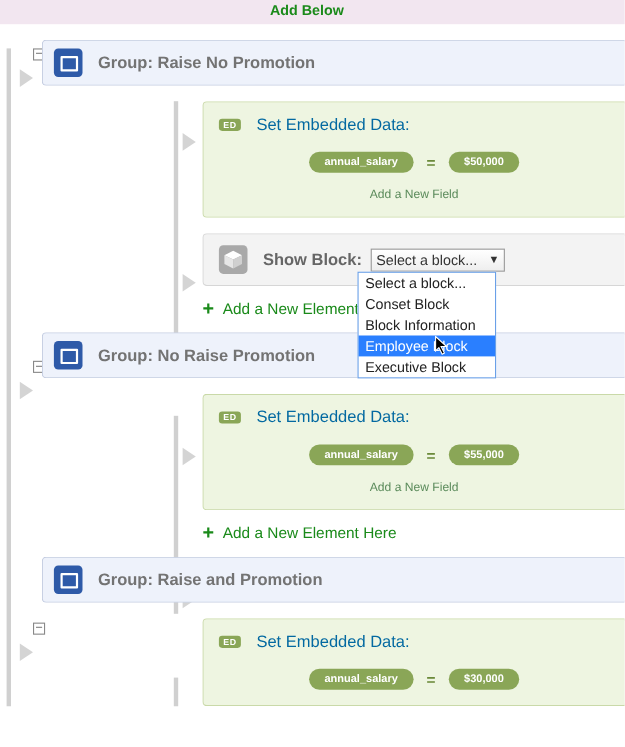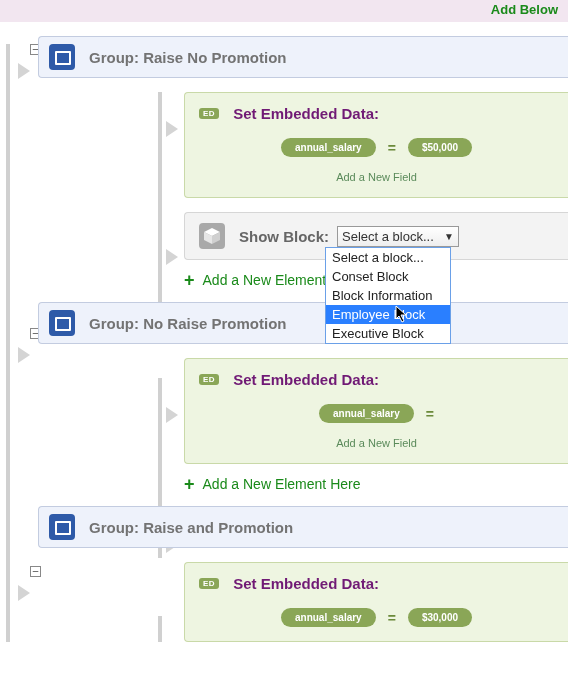--- a/index.html
+++ b/index.html
@@ -7,21 +7,21 @@
     margin: 0;
     font-family: "Helvetica Neue", Arial, sans-serif;
     font-size: 14px;
     color: #333;
     background: #fff;
     width: 568px;
   }
   .add-below-bar {
     background: #f2e6f0;
     height: 22px;
-    text-align: right;
+    text-align: center;
     padding: 2px 10px 0 0;
     font-size: 13px;
     color: #1a8a1a;
     font-weight: 600;
   }
   .rail {
     position: absolute;
     top: 22px;
     left: 6px;
     width: 4px;
@@ -120,22 +120,22 @@
     background: #8aa657;
     color: #fff;
     font-size: 8px;
     font-weight: 700;
     padding: 1px 4px;
     border-radius: 3px;
     margin-right: 14px;
     letter-spacing: 0.5px;
   }
   .ed-title {
-    color: #701a75;
-    font-weight: 700;
+    color: #0369a1;
+    font-weight: 400;
     font-size: 15px;
   }
   .ed-row {
     display: flex;
     align-items: center;
     justify-content: center;
     gap: 12px;
     margin-bottom: 14px;
   }
   .pill {
@@ -323,20 +323,21 @@
       <div class="arrow-head"></div>
     </div>
   <div class="ed-card">
     <div class="ed-head">
       <span class="ed-badge">ED</span>
       <span class="ed-title">Set Embedded Data:</span>
     </div>
     <div class="ed-row">
       <span class="pill">annual_salary</span>
       <span class="eq">=</span>
+      <span class="pill">$55,000</span>
     </div>
     <div class="add-field">Add a New Field</div>
   </div>
 
   <div style="height:6px;"></div>
   <div class="element-arrow" style="top:510px;">
       <div class="arrow-head"></div>
     </div>
   <div class="add-elem">
     <span class="plus">+</span>

